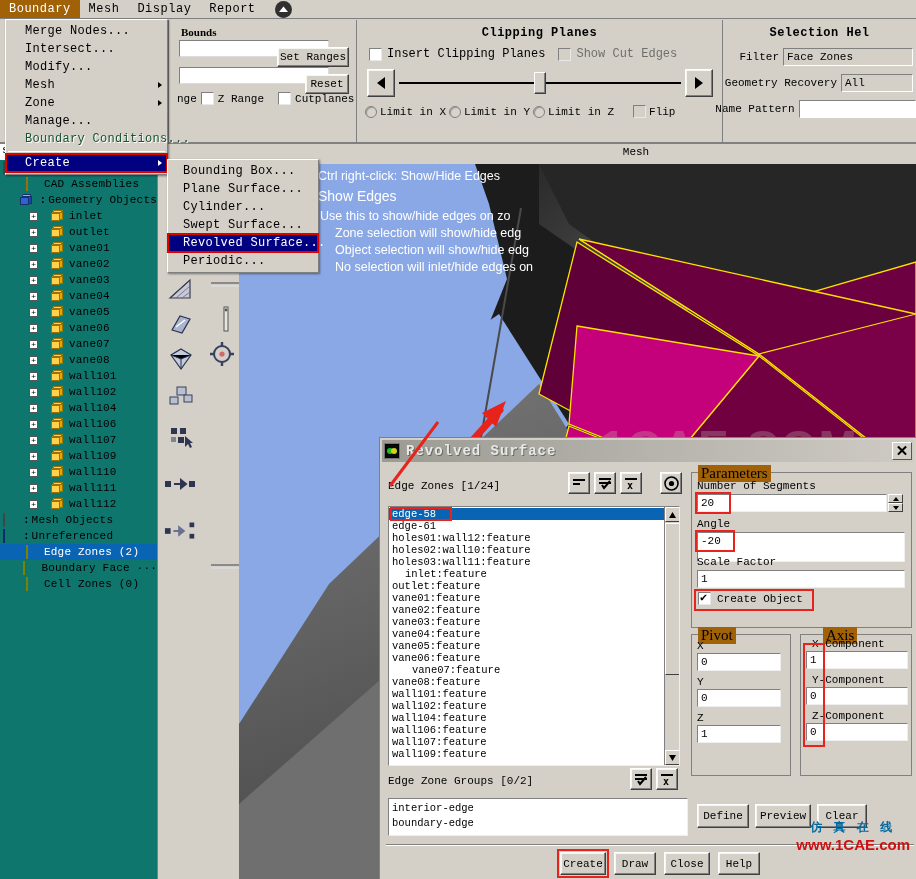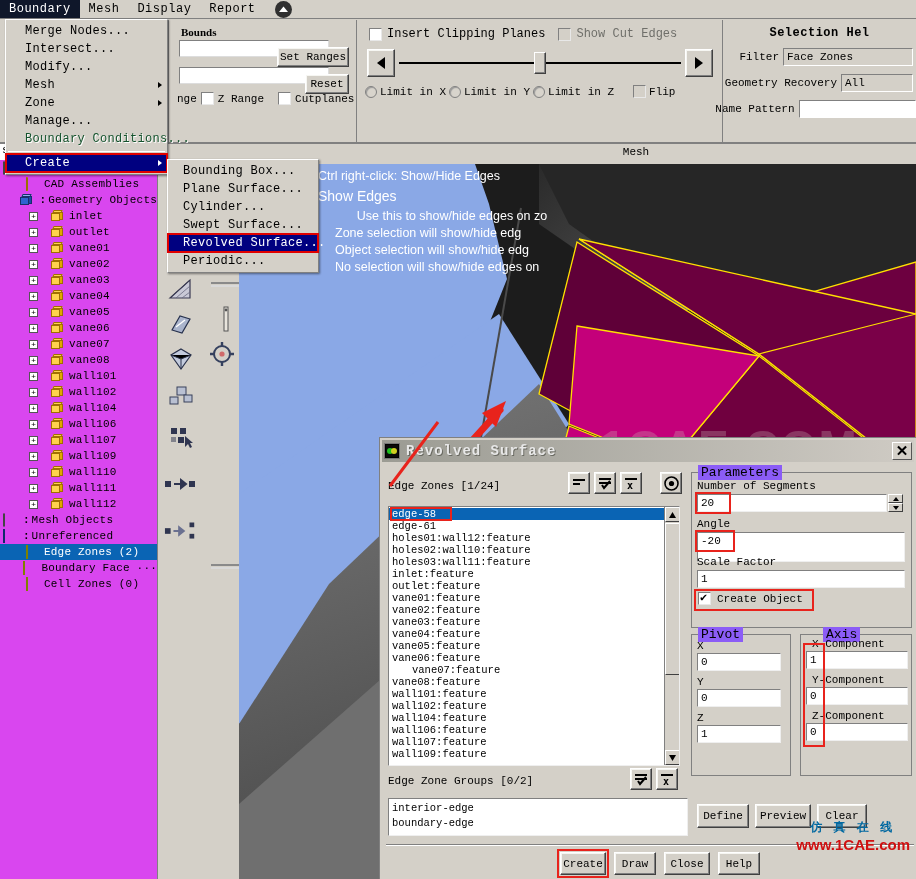--- a/index.html
+++ b/index.html
@@ -19,21 +19,21 @@
   #menubar {
     left:0; top:0; width:916px; height:19px;
     background:#d4d0c8;
     border-bottom:1px solid #808080;
     display:flex; align-items:center;
   }
   .menu-item {
     padding:2px 9px; font-size:12px; font-family:"Liberation Mono",monospace;
     letter-spacing:0.5px; cursor:default;
   }
-  .menu-item.active { background:#0f172a; color:#fff; }
+  .menu-item.active { background:#a16207; color:#fff; }
   .up-arrow-btn {
     width:17px;height:17px;border-radius:50%;
     background:#303030; margin-left:10px;
     display:flex;align-items:center;justify-content:center;
   }
   .up-arrow-btn svg { display:block; }
 
   
   #boundary-menu {
     left:5px; top:19px; width:163px;
@@ -154,21 +154,21 @@
   }
   .sel-field.white { background:#fff; }
 
   
   #panel-sep { left:0; top:142px; width:916px; height:2px; background:#808080; }
   #mesh-label-bar { left:356px; top:146px; width:560px; height:18px; text-align:center; font-size:11px; }
 
   
   #tree-panel {
     left:0; top:144px; width:158px; height:735px;
-    background:#d946ef; border-right:1px solid #808080;
+    background:#0f766e; border-right:1px solid #808080;
     overflow:hidden; font-size:11px;
   }
   #tree-header { height:16px; padding-left:2px; background:#fff; font-size:11px; }
   .tnode { display:flex; align-items:center; height:16px; white-space:nowrap; position:relative;}
   .tnode .ind { display:inline-block; }
   .expander {
     width:9px;height:9px;border:1px solid #555;background:#fff;
     font-size:8px;line-height:7px;text-align:center;color:#000;flex:none; margin-right:3px;
     font-family:"Liberation Sans",sans-serif;
   }
@@ -209,21 +209,21 @@
   #viewport svg { display:block; }
 
   
   #tooltip-box {
     left:318px; top:168px; width:260px; z-index:20;
     color:#fff; font-family:"Liberation Sans",sans-serif;
     font-size:13px; line-height:17px;
   }
   #tooltip-box .l1 { font-size:12.5px; }
   #tooltip-box .l2 { font-size:14px; margin-top:3px; }
-  #tooltip-box .l3 { font-size:12.5px; margin-top:3px; padding-left:8px;text-align:center;}
+  #tooltip-box .l3 { font-size:12.5px; margin-top:3px; padding-left:2px;}
   #tooltip-box .l4 { font-size:12.5px; padding-left:17px;}
 
   
   #dialog {
     left:380px; top:438px; width:536px; height:441px;
     background:#d4d0c8;
     border:2px solid #d4d0c8;
     box-shadow:0 0 0 1px #808080;
     z-index:50;
   }
@@ -240,22 +240,22 @@
   .dlg-icon {
     width:16px;height:16px;background:#000; border:1px solid #777;
     display:flex;align-items:center;justify-content:center; flex:none;
   }
   .close-x {
     width:20px;height:18px; display:flex;align-items:center;justify-content:center;
     font-size:15px; font-weight:bold; font-family:"Liberation Sans",sans-serif;
     background:#d4d0c8; border:1px solid #fff;border-right-color:#555;border-bottom-color:#555;
   }
   .grp-label {
-    position:absolute; background:#8b5cf6; padding:0 3px; font-size:13px;
-    top:-7px; left:6px;
+    position:absolute; background:#a16207; padding:0 3px; font-size:15px;
+    top:-7px; left:6px;font-family:Liberation Serif, serif;
   }
   .lbl { font-size:11px; }
   .inp {
     background:#fff; border:1px solid #808080;
     border-right-color:#efefef; border-bottom-color:#efefef;
     font-family:"Liberation Mono",monospace; font-size:11px;
     padding:1px 3px; line-height:15px; overflow:hidden; white-space:nowrap;
   }
   .listbox {
     background:#fff; border:1px solid #808080;
@@ -335,20 +335,21 @@
     <span class="cbox"></span>
     <span>Z Range</span>
     <span class="cbox" style="margin-left:10px"></span>
     <span>Cutplanes</span>
   </div>
 </div>
 <div class="abs btn" style="left:277px;top:47px;width:72px;height:20px;">Set Ranges</div>
 <div class="abs btn" style="left:305px;top:74px;width:44px;height:20px;">Reset</div>
 
 <div class="abs" id="clip-panel">
+  <div class="ptitle">Clipping Planes</div>
   <div class="clip-row1">
     <span class="cbox"></span>
     <span>Insert Clipping Planes</span>
     <span class="cbox gray" style="margin-left:8px"></span>
     <span style="color:#6f6f6a">Show Cut Edges</span>
   </div>
   <div class="clip-slider" style="width:346px;">
     <div class="arrow-btn">
         <span class="tri-left"></span>
       </div>
@@ -698,21 +699,21 @@
     <path d="M282 44 L240 285" stroke="#4a4a4a" stroke-width="2" fill="none"></path>
   </svg>
 </div>
 
 <div class="abs" id="tooltip-box">
   <div class="l1">Ctrl right-click: Show/Hide Edges</div>
   <div class="l2">Show Edges</div>
   <div class="l3">Use this to show/hide edges on zo</div>
   <div class="l4">Zone selection will show/hide edg</div>
   <div class="l4">Object selection will show/hide edg</div>
-  <div class="l4">No selection will show/hide edges on</div>
+  <div class="l4">No selection will inlet/hide edges on</div>
 </div>
 
 <div class="abs" id="wm1">1CAE.COM</div>
 
 <svg class="abs" id="red-arrow" width="300" height="120" viewBox="0 0 300 120">
   <path d="M30 110 L80 55" stroke="#e8231c" stroke-width="7" stroke-linecap="round"></path>
   <path d="M86 46 L62 58 L76 72 Z" fill="#e8231c"></path>
 </svg>
 <svg class="abs" style="left:380px;top:420px;z-index:55;pointer-events:none;" width="140" height="70" viewBox="0 0 140 70">
   <path d="M10 66 L58 2" stroke="#e8231c" stroke-width="3"></path>
@@ -784,21 +785,21 @@
       </svg>
   </div>
 
   <div class="abs listbox" style="left:6px;top:66px;width:292px;height:260px;">
     <div id="ez-rows" style="padding-top:1px;">
         <div class="lrow sel" style="width: 276px;">edge-58</div>
         <div class="lrow" style="width: 330px;">edge-61</div>
         <div class="lrow" style="width: 276px;">holes01:wall12:feature</div>
         <div class="lrow" style="width: 276px;">holes02:wall10:feature</div>
         <div class="lrow" style="width: 276px;">holes03:wall11:feature</div>
-        <div class="lrow" style="width: 276px;">inlet:feature</div>
+        <div class="lrow" style="width: 276px; margin-left: 13px;">inlet:feature</div>
         <div class="lrow" style="width: 276px;">outlet:feature</div>
         <div class="lrow" style="width: 276px;">vane01:feature</div>
         <div class="lrow" style="width: 284px;">vane02:feature</div>
         <div class="lrow" style="width: 276px;">vane03:feature</div>
         <div class="lrow" style="width: 276px;">vane04:feature</div>
         <div class="lrow" style="width: 276px;">vane05:feature</div>
         <div class="lrow" style="width: 276px;">vane06:feature</div>
         <div class="lrow" style="width: 332px; padding-left: 23px;">vane07:feature</div>
         <div class="lrow" style="width: 276px;">vane08:feature</div>
         <div class="lrow" style="width: 276px;">wall101:feature</div>

